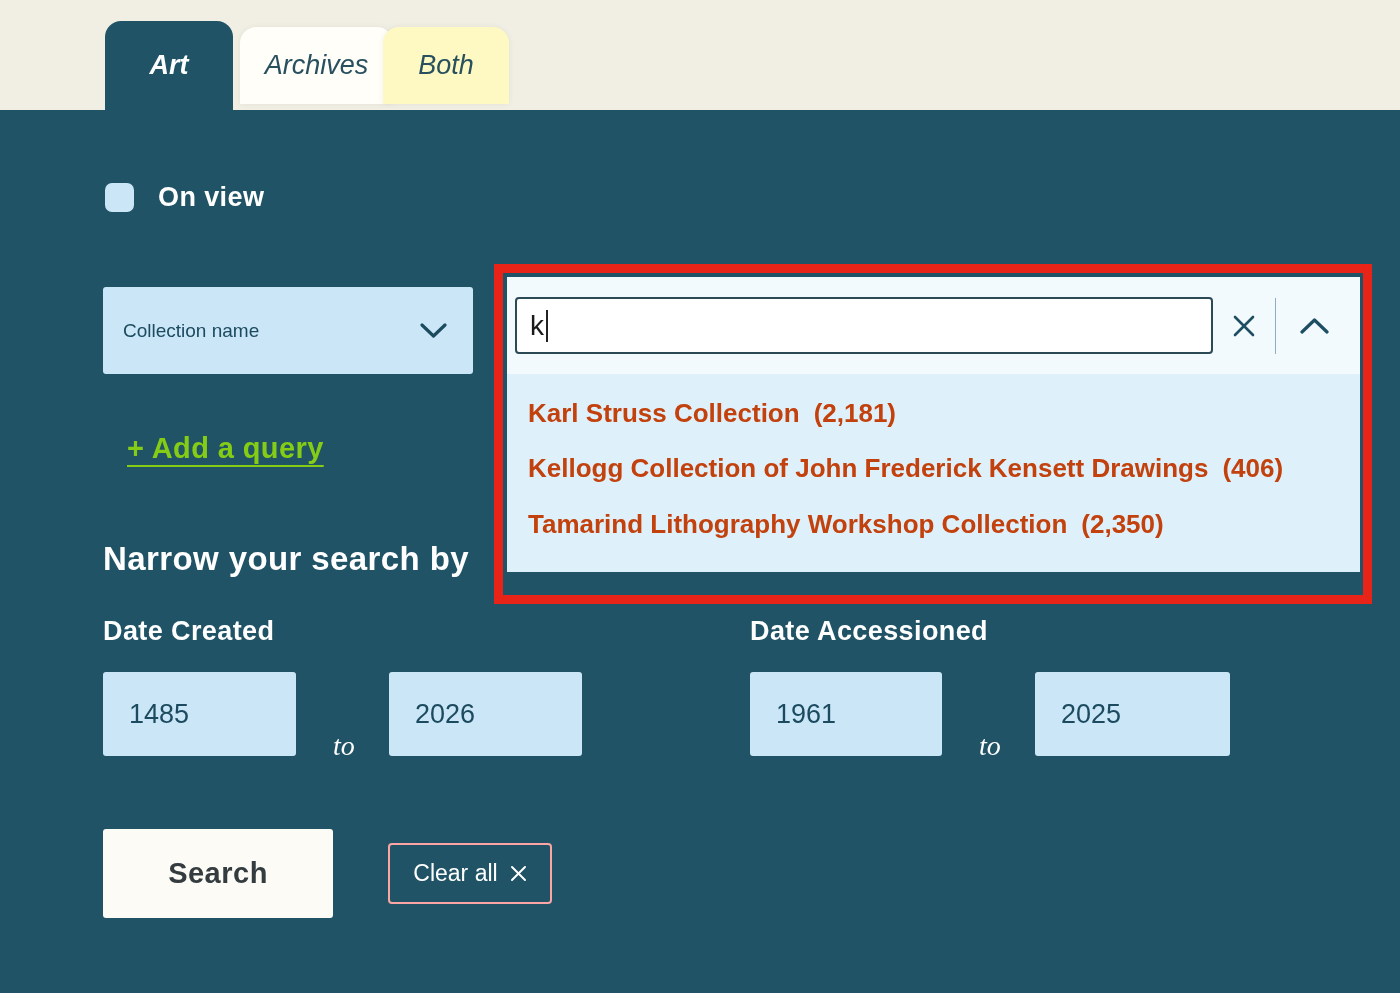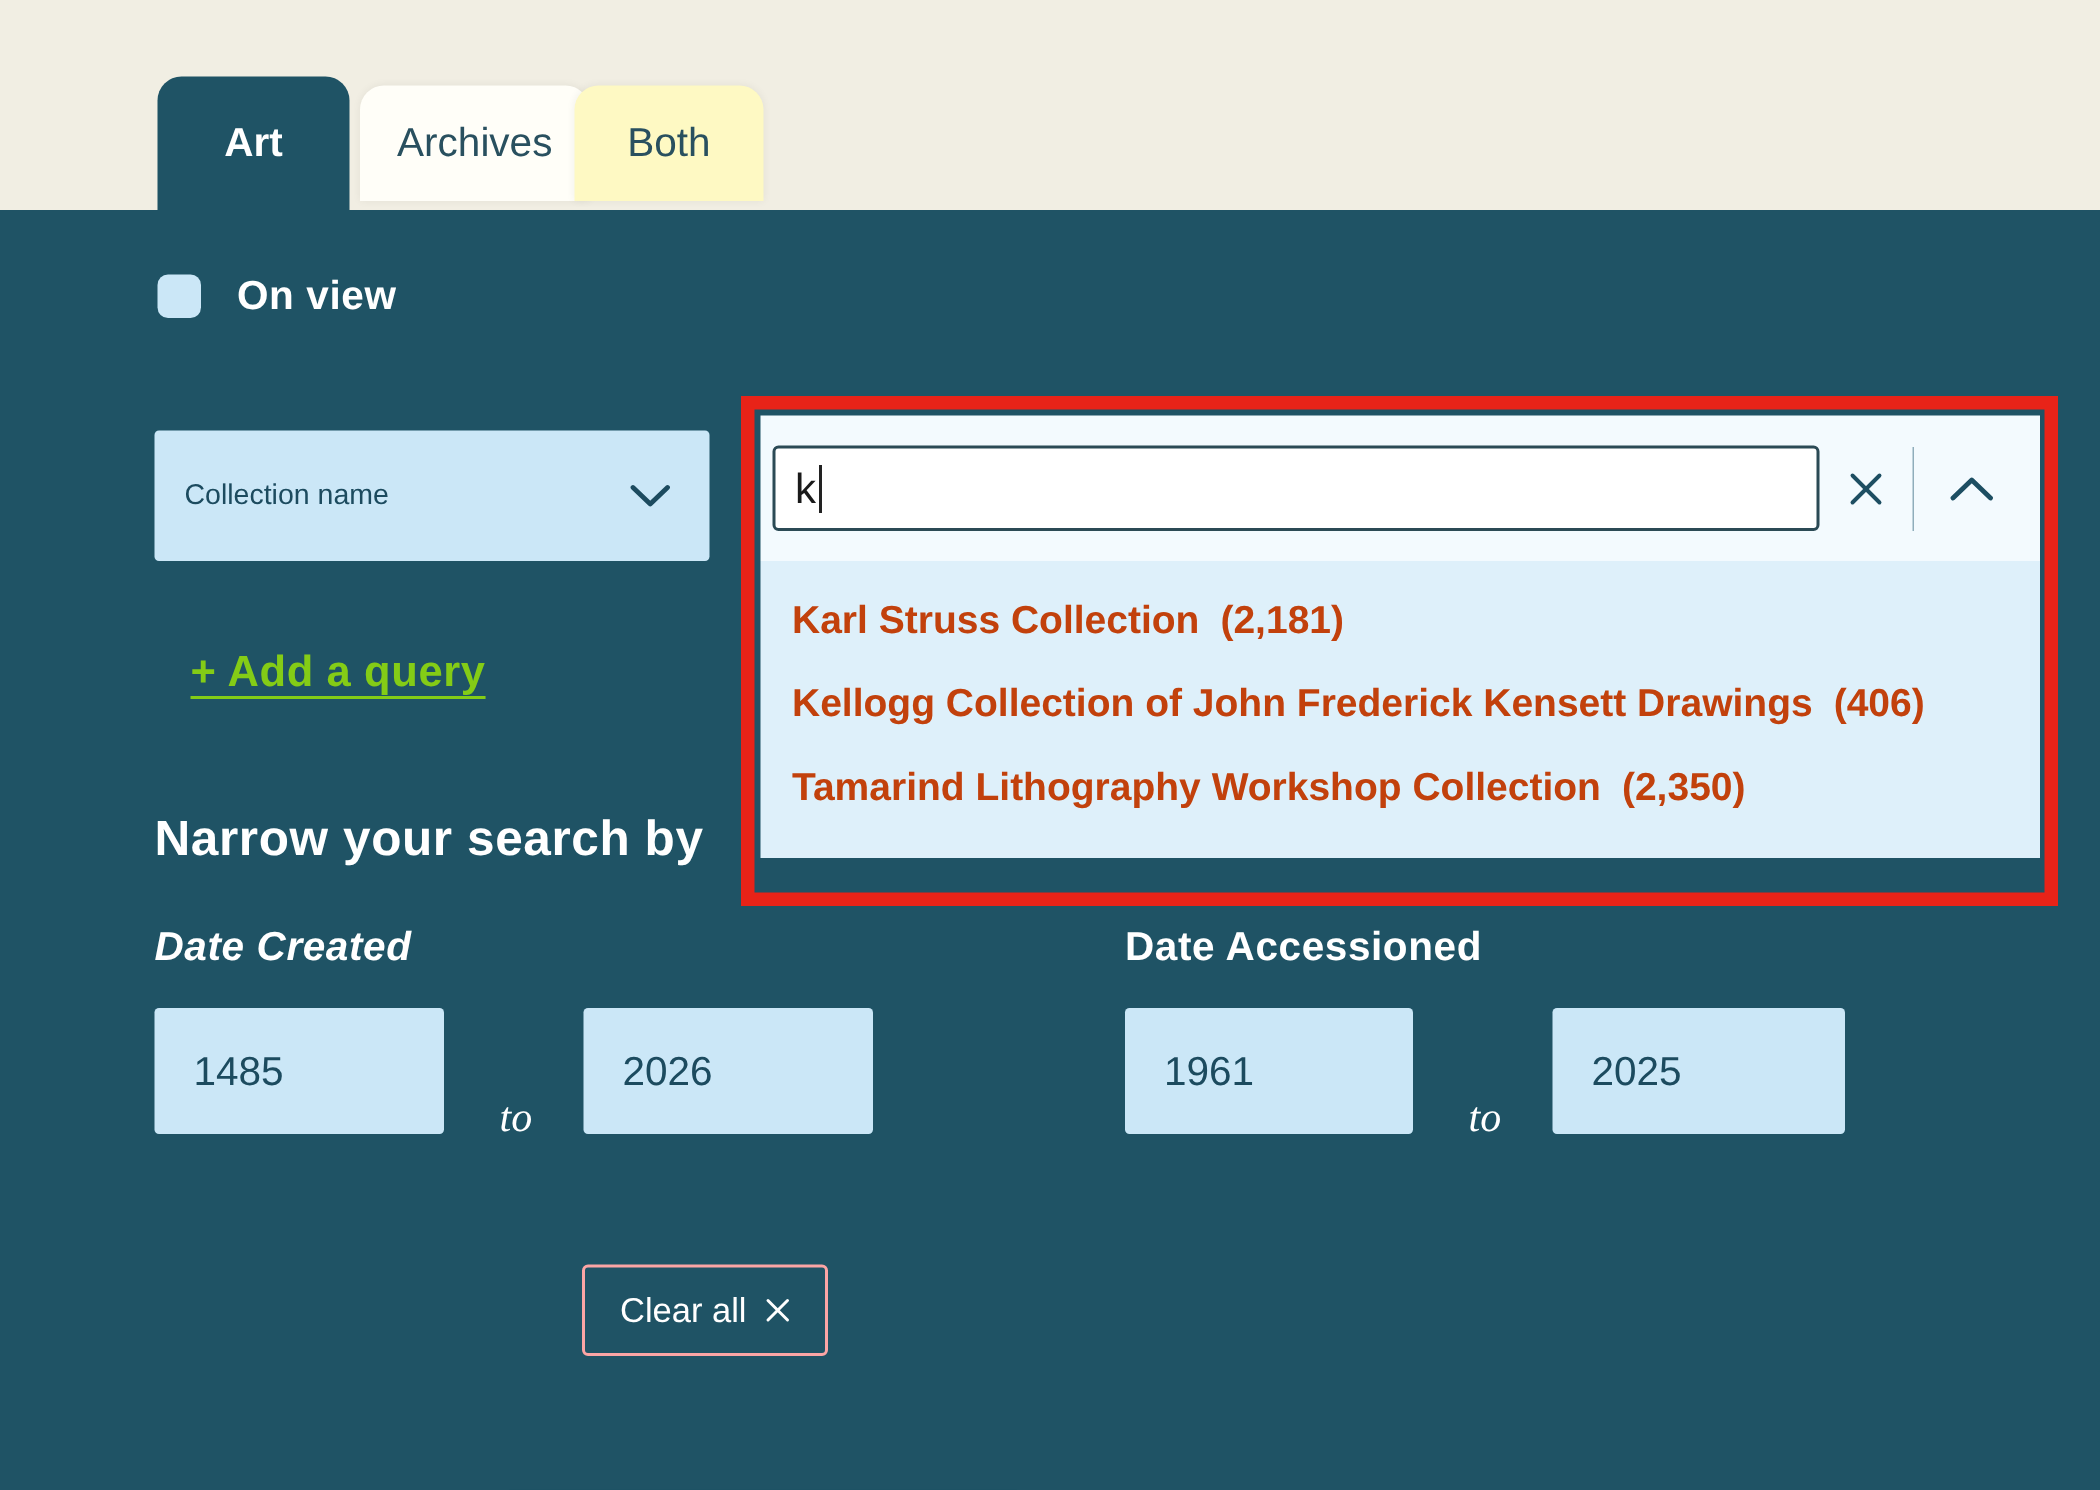--- a/index.html
+++ b/index.html
@@ -4,21 +4,21 @@
 <style>
   * { margin:0; padding:0; box-sizing:border-box; }
   html,body { background:#1f5365; }
   .page {
     position:relative; width:1400px; height:993px; overflow:hidden;
     background:#1f5365;
     font-family:"Liberation Sans", sans-serif;
   }
 
   
-  .tabbar { position:absolute; top:0; left:0; width:1400px; height:140px; background:#f1eee3; }
+  .tabbar { position:absolute; top:0; left:0; width:1400px; height:110px; background:#f1eee3;font-style:italic; }
   .tab {
     position:absolute; display:flex; align-items:center; justify-content:center;
     border-radius:16px 16px 0 0; font-size:27px; color:#29505f; cursor:pointer;
     box-shadow:0 0 6px rgba(0,0,0,0.06);
   }
   .tab-active {
     left:105px; bottom:0; width:128px; height:89px;
     background:#1f5365; color:#ffffff; font-weight:bold; box-shadow:none;
   }
   .tab-archives { left:240px; bottom:6px; width:153px; height:77px; background:#fffef8; }
@@ -80,21 +80,21 @@
   .combo-option .opt-count { white-space:nowrap; }
 
   
   .annotation-box {
     position:absolute; left:494px; top:264px; width:878px; height:340px;
     border:9px solid #e82318; z-index:10; pointer-events:none;
   }
 
   
   .date-label { position:absolute; color:#ffffff; font-size:27px; font-weight:600; letter-spacing:0.4px; }
-  .dc-label { left:103px; top:616px;font-style:italic; }
+  .dc-label { left:103px; top:616px; }
   .da-label { left:750px; top:616px; }
   .date-input {
     position:absolute; top:672px; height:84px; background:#cbe7f7; border:none; border-radius:3px;
     color:#1c4b5f; font-size:27px; padding:0 0 0 26px;
     font-family:"Liberation Sans", sans-serif;
   }
   .dc-from { left:103px; width:193px; }
   .dc-to   { left:389px; width:193px; }
   .da-from { left:750px; width:192px; }
   .da-to   { left:1035px; width:195px; }
@@ -197,20 +197,21 @@
   <div class="date-label dc-label">Date Created</div>
   <input class="date-input dc-from" value="1485" style="">
   <span class="to-word to-1">to</span>
   <input class="date-input dc-to" value="2026" style="">
 
   <div class="date-label da-label">Date Accessioned</div>
   <input class="date-input da-from" value="1961" style="">
   <span class="to-word to-2">to</span>
   <input class="date-input da-to" value="2025" style="">
 
+  <button class="search-btn">Search</button>
   <button class="clear-btn">
     <span>Clear all</span>
     <svg width="17" height="17" viewBox="0 0 17 17">
       <line x1="2" y1="2" x2="15" y2="15" stroke="#ffffff" stroke-width="2" stroke-linecap="round"></line>
       <line x1="15" y1="2" x2="2" y2="15" stroke="#ffffff" stroke-width="2" stroke-linecap="round"></line>
     </svg>
   </button>
 
 </div>
 

